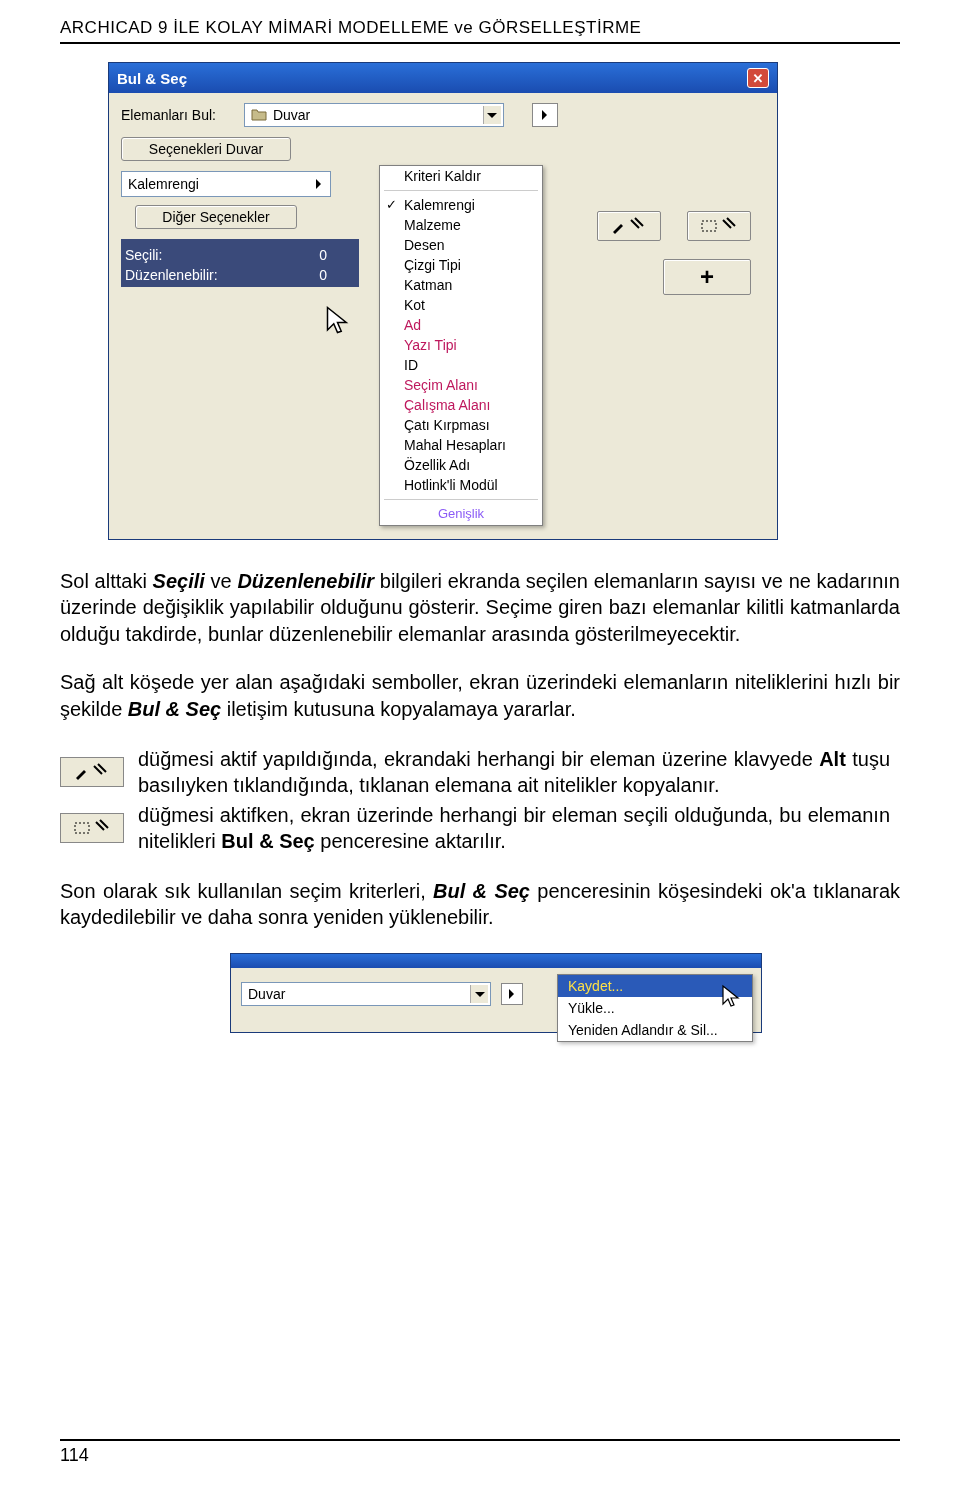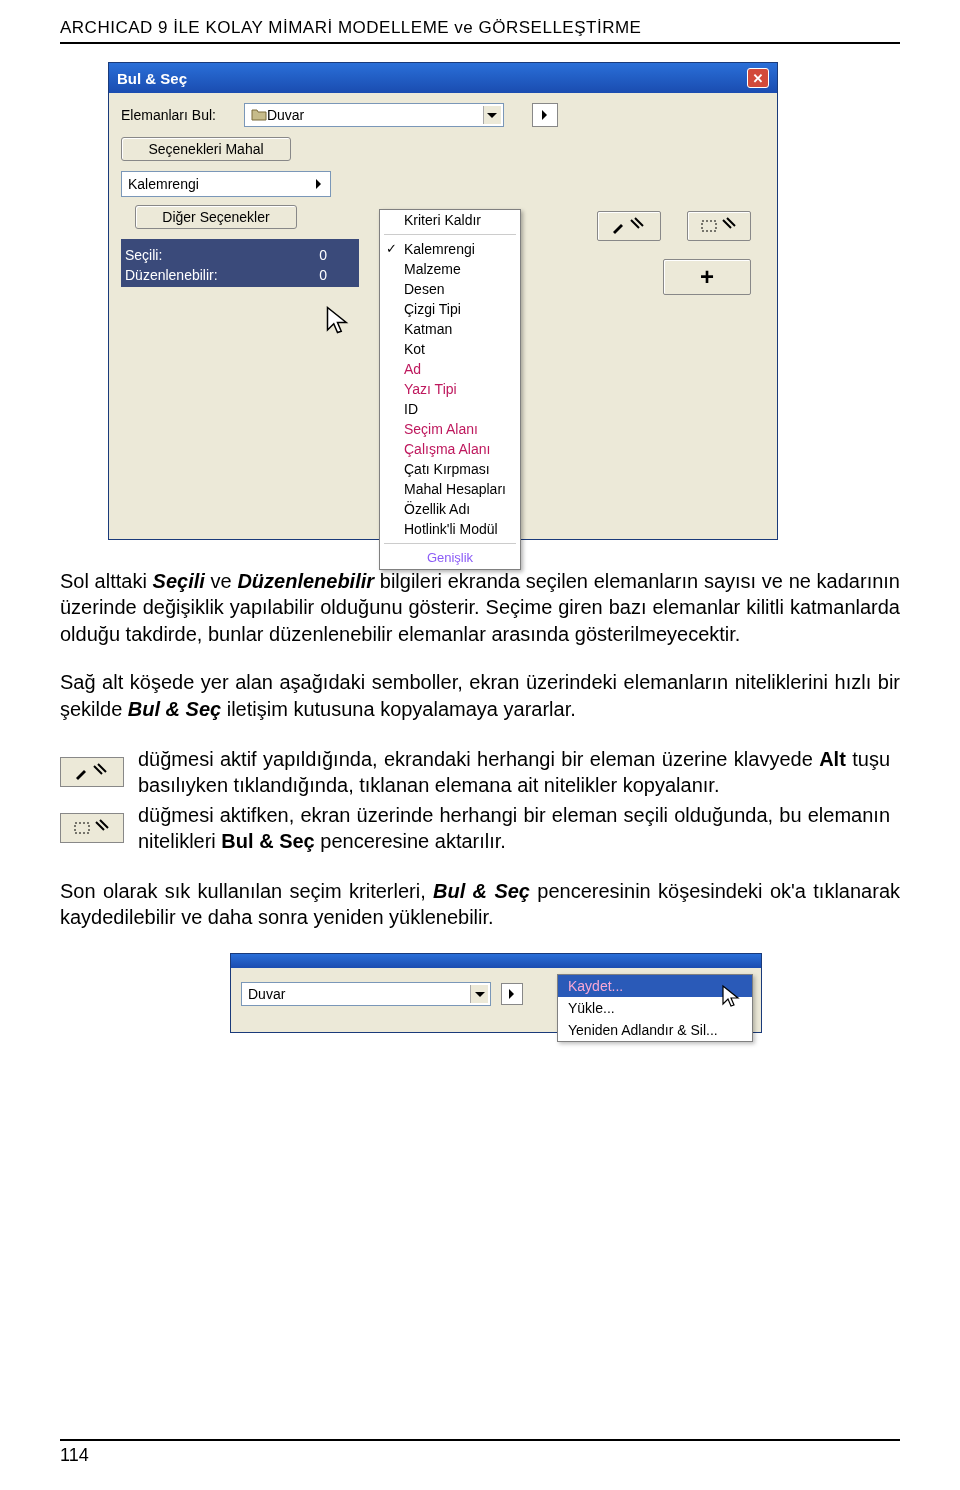--- a/index.html
+++ b/index.html
@@ -74,21 +74,21 @@
       box-shadow: inset 1px 1px 0 #fff;
     }
     .combo {
       background: #fff;
       border: 1px solid #7a97b8;
       padding: 3px 22px 3px 6px;
       font-size: 14px;
       position: relative;
       display: inline-flex;
       align-items: center;
-      gap: 0;
+      gap: 6px;
     }
     .combo-arrow {
       position: absolute;
       right: 2px;
       top: 2px;
       bottom: 2px;
       width: 18px;
       background: #ece9d8;
       border-left: 1px solid #aaa;
       display: flex;
@@ -131,27 +131,26 @@
       width: 210px;
       font-size: 14px;
       color: #fff;
       padding: 2px 4px;
     }
     .status-pair span:last-child { color: #fff; }
     .drop-menu {
       position: absolute;
       left: 258px;
       top: 100px;
-      width: 142px;
+      width: 164px;
       background: #fff;
       border: 1px solid #808080;
       box-shadow: 2px 2px 4px rgba(0,0,0,0.3);
       font-size: 14px;
       padding-bottom: 2px;
-      margin-top: 44px;
     }
     .drop-menu .mi {
       padding: 2px 10px 2px 24px;
       position: relative;
       white-space: nowrap;
     }
     .drop-menu .mi.disabled { color: #be185d; }
     .drop-menu .check::before {
       content: "✓";
       position: absolute;
@@ -263,21 +262,21 @@
       background: #fff;
       border: 1px solid #808080;
       box-shadow: 2px 2px 4px rgba(0,0,0,0.25);
       font-size: 14px;
     }
     .ctx-menu .ci {
       padding: 3px 10px;
     }
     .ctx-menu .ci.sel {
       background: #2a5ab8;
-      color: #f9a8d4;
+      color: #fde047;
     }
     .cursor2 { position:absolute; left: 490px; top: 16px; width: 24px; height: 24px; }
     
     .footer-hr {
       border:none; border-top: 2px solid #000;
       margin-top: 16px;
     }
     .footer-num {
       font-size: 18px;
       padding-top: 4px;
@@ -305,21 +304,21 @@
             </svg>
           <span>Duvar</span>
           <span class="combo-arrow tri-down"></span>
         </div>
         <div class="small-sq">
             <span class="tri-right"></span>
           </div>
       </div>
 
       <div class="row">
-        <button class="xp-btn" style="width:170px;text-align:center;">Seçenekleri Mahal</button>
+        <button class="xp-btn" style="width:170px;text-align:center;">Seçenekleri Duvar</button>
       </div>
 
       <div style="position:relative;">
         
         <div class="col-left">
           <div class="menu-combo" style="margin-bottom:8px;">
             <span>Kalemrengi</span>
             <span class="tri-right"></span>
           </div>
           <button class="xp-btn" style="width:162px;margin:0 0 10px 14px;">Diğer Seçenekler</button>

